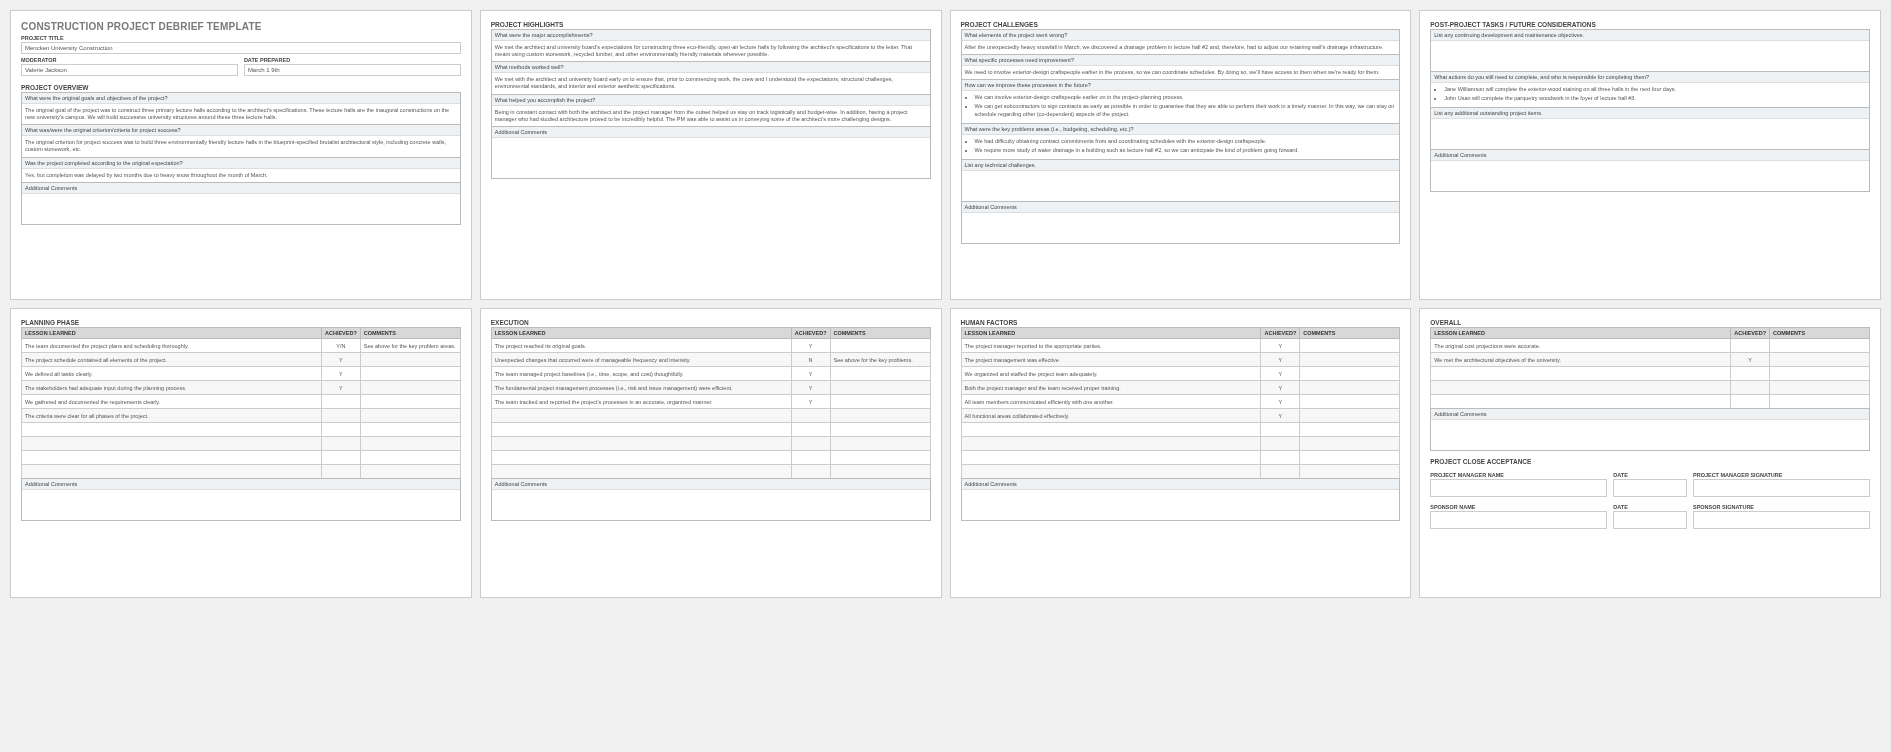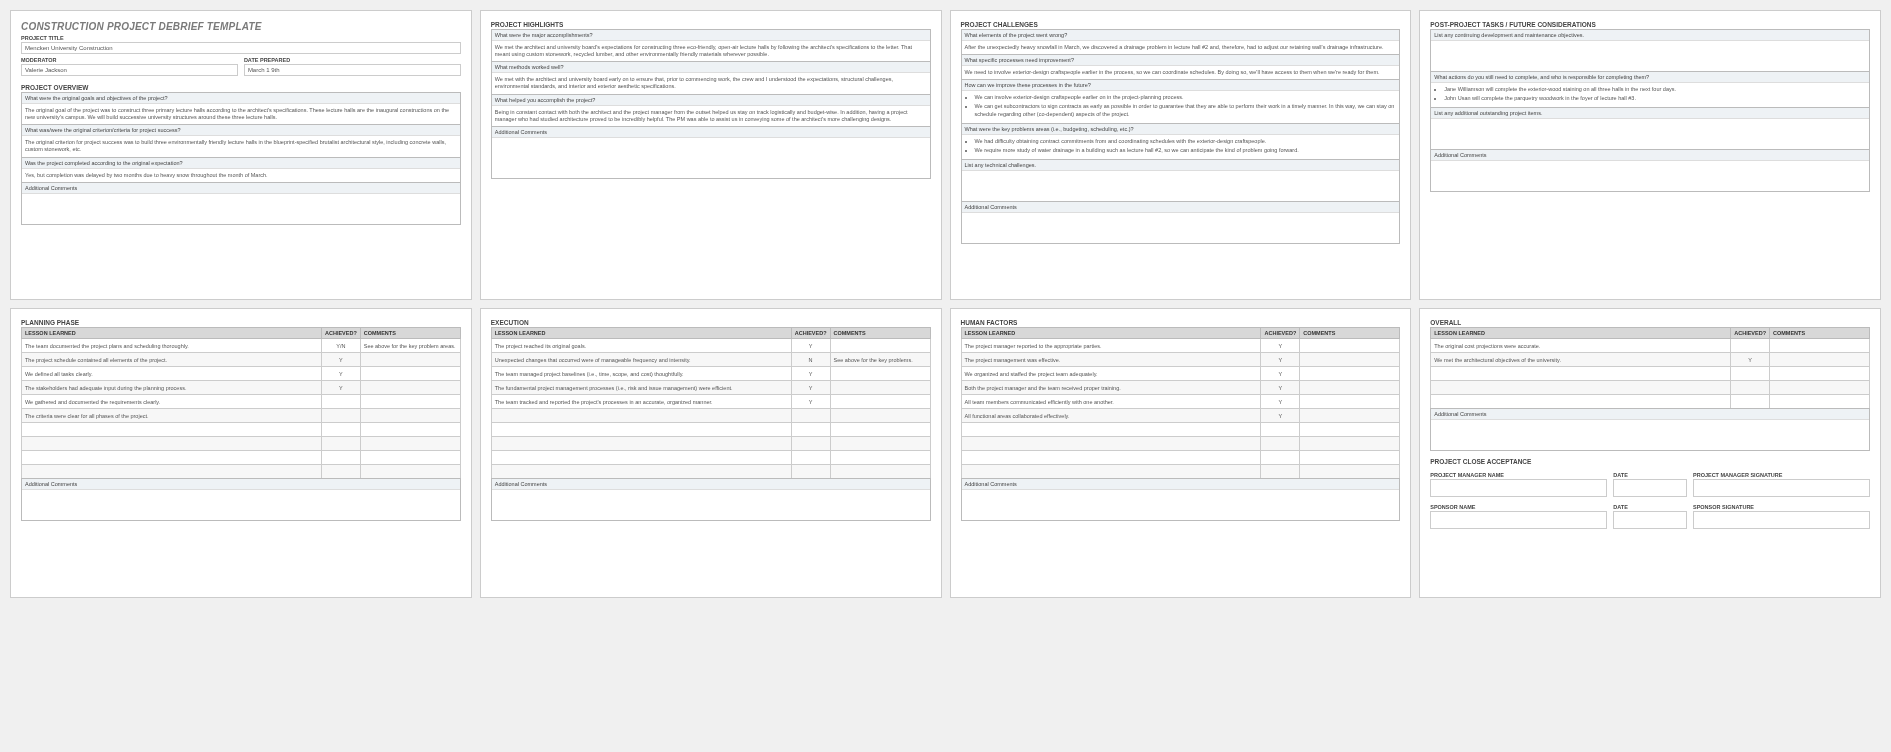--- a/index.html
+++ b/index.html
@@ -23,21 +23,20 @@
     color: #555;
     min-height: 290px;
     position: relative;
   }
   .title {
     color: #7a7a7a;
     font-size: 10px;
     font-weight: bold;
     letter-spacing: 0.2px;
     margin-bottom: 3px;
-    font-style: italic;
   }
   .label {
     font-size: 5.5px;
     font-weight: bold;
     color: #444;
     margin-top: 3px;
     margin-bottom: 1px;
     text-transform: uppercase;
   }
   .input-box {

